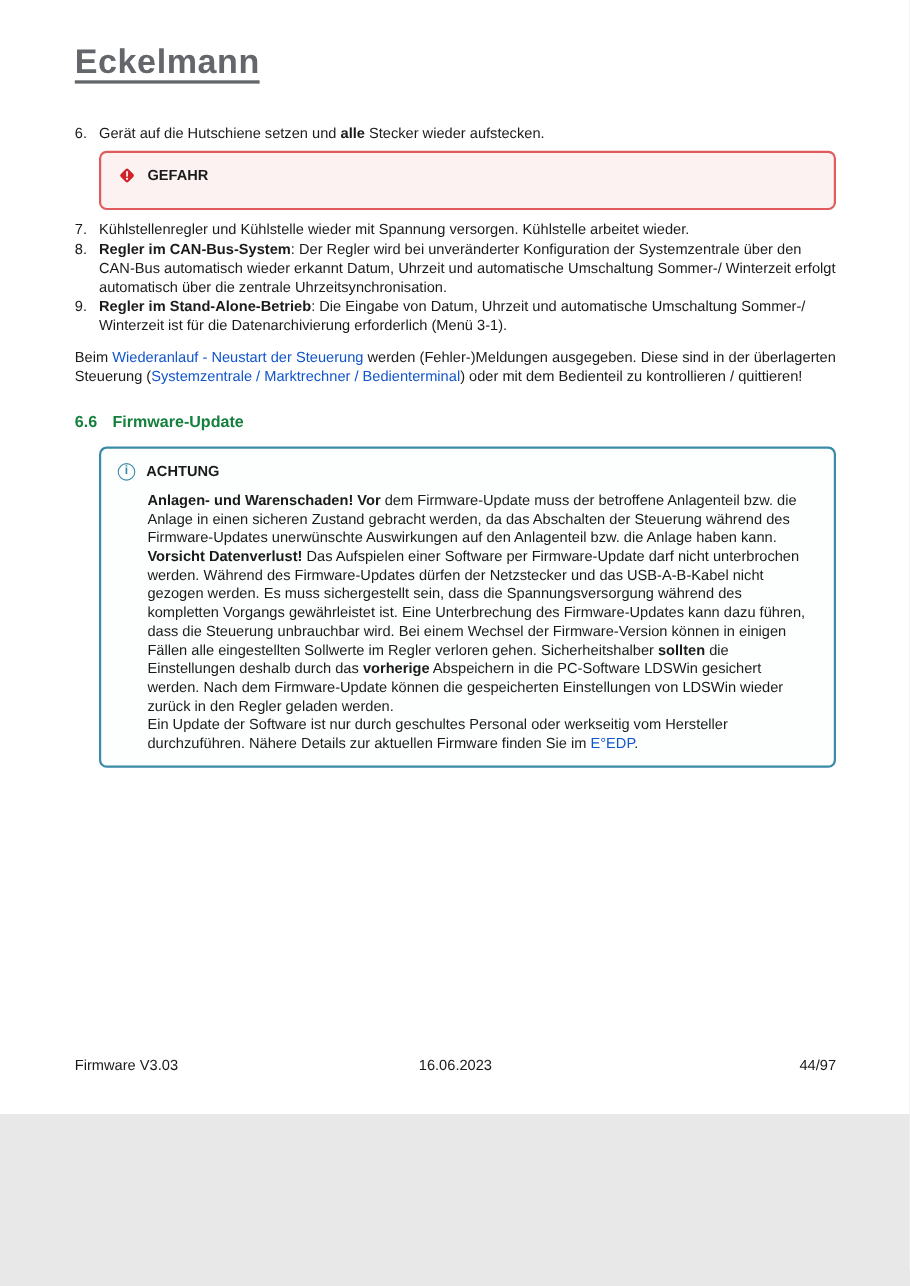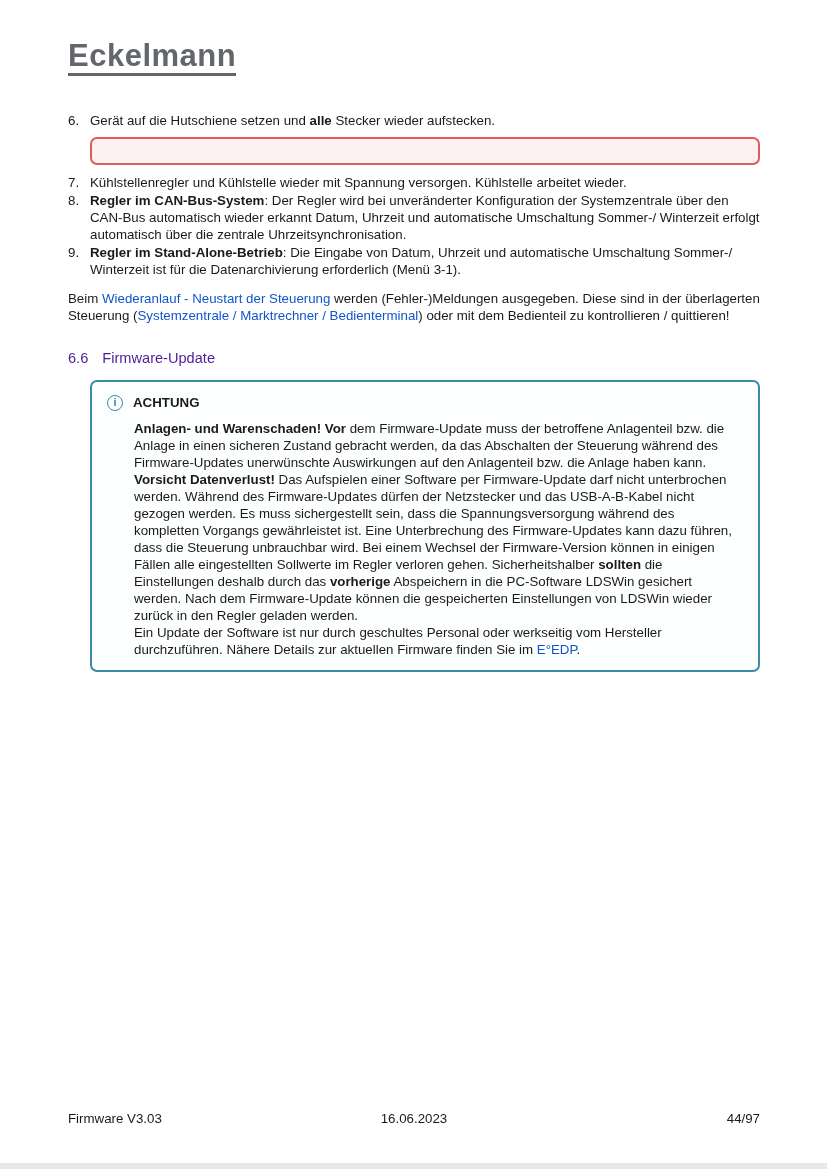--- a/index.html
+++ b/index.html
@@ -10,21 +10,21 @@
     --danger_icon:#d2232a;
     --attention_border:#3a8aa8;
     --attention_bg:#fdfefe;
     --text:#1a1a1a;
   }
   *{box-sizing:border-box;}
   html,body{margin:0;padding:0;background:#e8e8e8;}
   body{font-family:"Liberation Sans", sans-serif;}
   .page{
     position:relative;
-    width:827px;height:1163px;
+    width:827px;height:1013px;
     margin:0 auto;
     background:#ffffff;
     padding:40px 67px 0 68px;
     color:var(--text);
     font-size:13.3px;
     line-height:17px;
   }
   .logo{
     display:inline-block;
     font-size:31px;
@@ -56,22 +56,22 @@
     display:inline-flex;align-items:center;justify-content:center;
     width:16px;height:16px;flex-shrink:0;
     border:1.7px solid var(--attention_border);
     border-radius:50%;
     color:var(--attention_border);
     font-size:11px;font-weight:bold;
   }
   .para{margin:12px 0 0 0;}
   .section-heading{
     font-size:14.6px;
-    font-weight:normal;
-    color:#4c1d95;
+    font-weight:bold;
+    color:#15803d;
     margin:26px 0 13px 0;
   }
   .section-heading .sec-num{margin-right:14px;}
   .footer{
     position:absolute;
     left:68px;right:67px;bottom:36px;
     display:flex;align-items:center;
   }
   .footer span{flex:1;}
   .f-left{text-align:left;}
@@ -86,20 +86,30 @@
   <div class="logo">Eckelmann</div>
 
   <div class="content">
 
     <div class="li">
       <span class="num">6.</span>
       <div class="li-body"><span>Gerät auf die Hutschiene setzen und </span><span class="b">alle</span><span> Stecker wieder aufstecken.</span></div>
     </div>
 
     <div class="notice danger">
+      <div class="notice-head">
+        <span class="icon-danger">
+          <svg viewBox="0 0 20 20" width="17" height="17" aria-hidden="true">
+            <rect x="4.2" y="4.2" width="11.6" height="11.6" rx="2.2" transform="rotate(45 10 10)" fill="var(--danger_icon)"></rect>
+            <rect x="9.1" y="5.2" width="1.8" height="6.2" rx="0.9" fill="#ffffff"></rect>
+            <circle cx="10" cy="13.6" r="1.2" fill="#ffffff"></circle>
+          </svg>
+        </span>
+        <span class="notice-title">GEFAHR</span>
+      </div>
     </div>
 
     <div class="li">
       <span class="num">7.</span>
       <div class="li-body"><span>Kühlstellenregler und Kühlstelle wieder mit Spannung versorgen. Kühlstelle arbeitet wieder.</span></div>
     </div>
 
     <div class="li">
       <span class="num">8.</span>
       <div class="li-body"><span class="b">Regler im CAN-Bus-System</span><span>: Der Regler wird bei unveränderter Konfiguration der Systemzentrale über den CAN-Bus automatisch wieder erkannt Datum, Uhrzeit und automatische Umschaltung Sommer-/ Winterzeit erfolgt automatisch über die zentrale Uhrzeitsynchronisation.</span></div>

